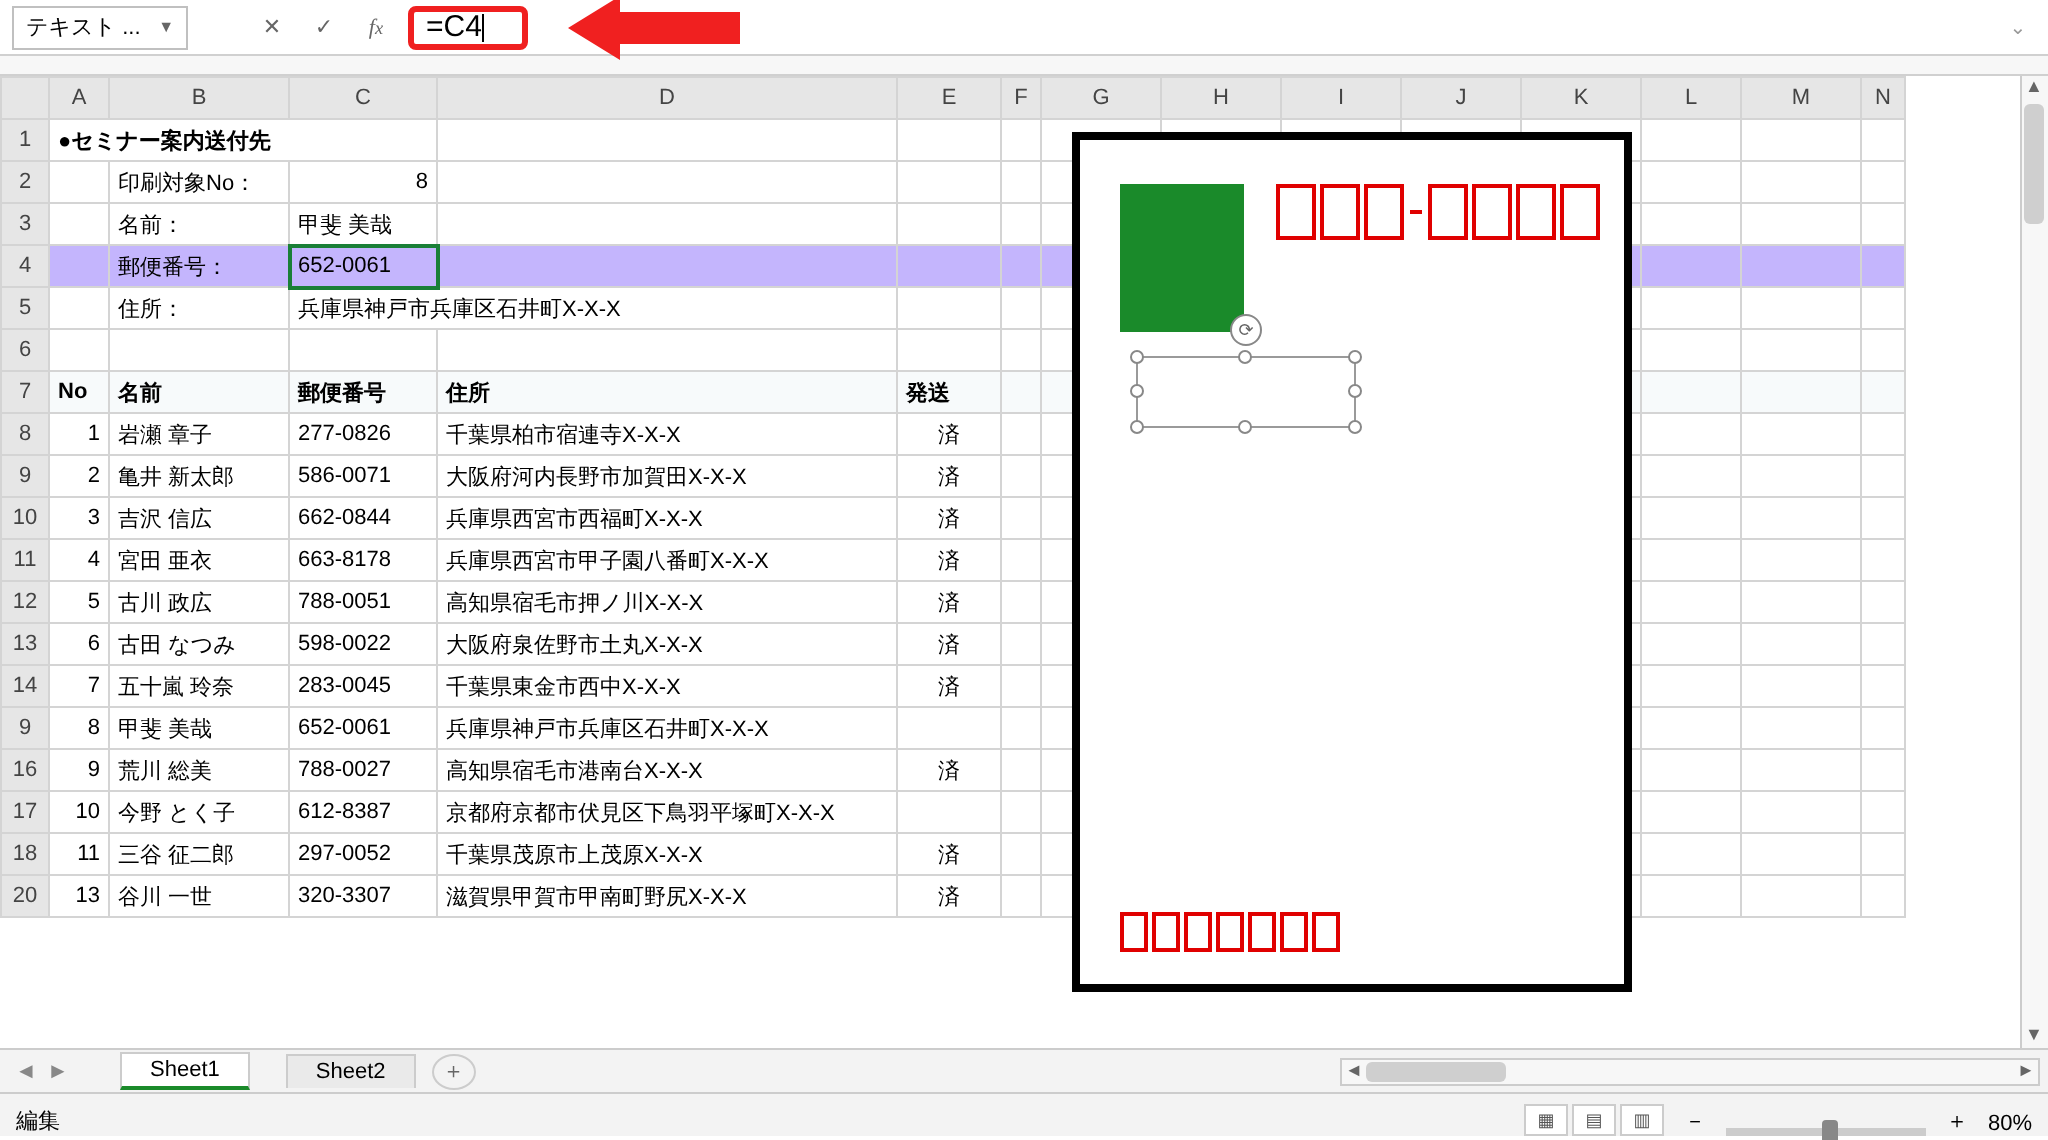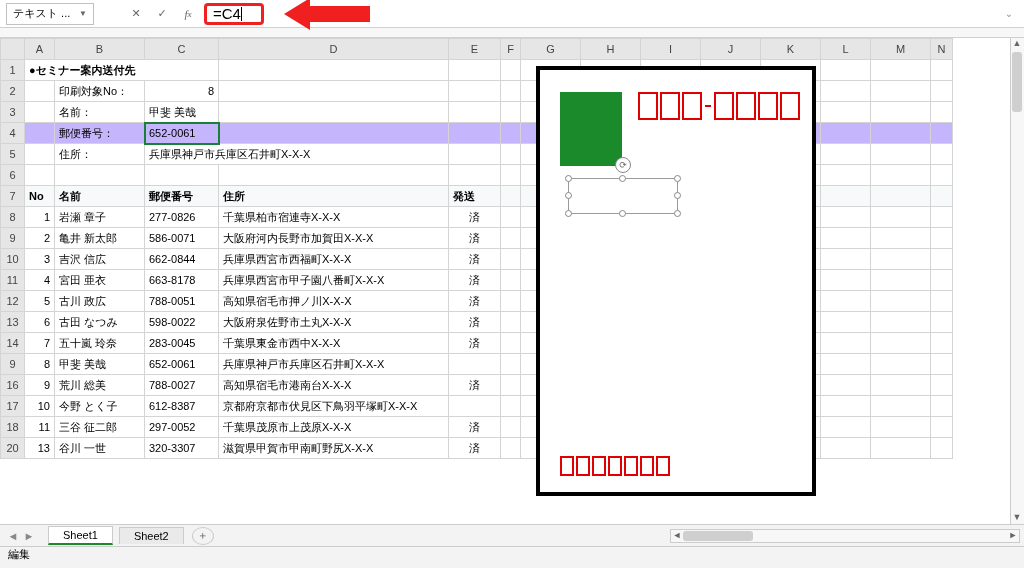--- a/index.html
+++ b/index.html
@@ -47,30 +47,30 @@
   .textbox { position: absolute; left: 28px; top: 108px; width: 110px; height: 36px; border: 1px solid #9a9a9a; background: #fff; }
   .handle { position: absolute; width: 7px; height: 7px; border: 1px solid #888; border-radius: 50%; background: #fff; }
   .h-tl { left: -4px; top: -4px; } .h-tm { left: 50%; top: -4px; margin-left: -4px; } .h-tr { right: -4px; top: -4px; }
   .h-ml { left: -4px; top: 50%; margin-top: -4px; } .h-mr { right: -4px; top: 50%; margin-top: -4px; }
   .h-bl { left: -4px; bottom: -4px; } .h-bm { left: 50%; bottom: -4px; margin-left: -4px; } .h-br { right: -4px; bottom: -4px; }
   .rot { position: absolute; left: 50%; top: -22px; margin-left: -8px; width: 16px; height: 16px; border: 1px solid #888; border-radius: 50%; background: #fff; display:flex; align-items:center; justify-content:center; font-size:9px; color:#666;}
   
   .tab-strip { display: flex; align-items: center; height: 22px; border-top: 1px solid #ccc; background: #f3f3f3; font-size: 11px; }
   .tab-nav { display: flex; gap: 2px; padding: 0 6px; color: #888; }
   .tab-nav span { width: 14px; text-align: center; }
-  .sheet-tab { padding: 2px 14px; border: 1px solid #ccc; border-bottom: none; background: #eaeaea; margin-left: 6px; }
+  .sheet-tab { padding: 2px 14px; border: 1px solid #ccc; border-bottom: none; background: #eaeaea; margin-left: 18px; }
   .sheet-tab.active { background: #fff; border-bottom: 2px solid #1a8a2a; }
   .tab-add { width: 22px; height: 18px; display:flex; align-items:center; justify-content:center; border:1px solid #ccc; border-radius:50%; margin-left:8px; color:#666; }
   .tab-strip .hspacer { flex: 1; }
   .hscroll { width: 350px; height: 14px; border: 1px solid #ccc; background: #f7f7f7; position: relative; margin-right: 4px; }
   .hscroll .thumb { position: absolute; left: 12px; top: 1px; width: 70px; height: 10px; background: #cfcfcf; border-radius: 3px; }
   .hscroll .ar { position: absolute; top: 0; width: 12px; height: 12px; text-align: center; font-size: 9px; color: #666; }
   .hscroll .ar.l { left: 0; } .hscroll .ar.r { right: 0; }
   
-  .status-bar { display: flex; align-items: flex-start; height: 22px; border-top: 1px solid #ccc; background: #f3f3f3; padding: 0 8px; gap: 10px; font-size: 11px; flex-direction: column; }
+  .status-bar { display: flex; align-items: flex-end; height: 22px; border-top: 1px solid #ccc; background: #f3f3f3; padding: 0 8px; gap: 10px; font-size: 11px; }
   .status-bar .spacer { flex: 1; }
   .view-btns { display: flex; gap: 2px; }
   .view-btns .vb { width: 22px; height: 16px; border: 1px solid #ccc; display:flex; align-items:center; justify-content:center; font-size:9px; color:#555; background:#fff;}
   .zoom-slider { width: 100px; height: 4px; background: #ccc; position: relative; }
   .zoom-slider .zthumb { position: absolute; left: 48px; top: -4px; width: 8px; height: 12px; background: #888; border-radius: 2px; }
   .vscroll { position:absolute; right:0; top:0; bottom:0; width:14px; border-left:1px solid #ccc; background:#f7f7f7;}
   .vscroll .vthumb { position:absolute; top:14px; left:1px; width:10px; height:60px; background:#cfcfcf; border-radius:3px;}
   .vscroll .var { position:absolute; left:0; width:12px; height:12px; text-align:center; font-size:9px; color:#666;}
   .vscroll .var.u { top:0; } .vscroll .var.d { bottom:0; }
 </style>

